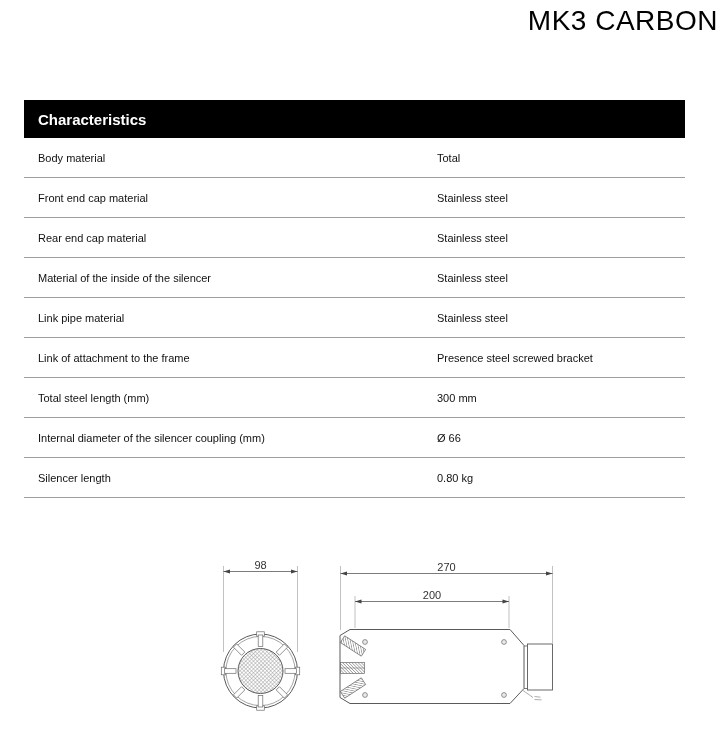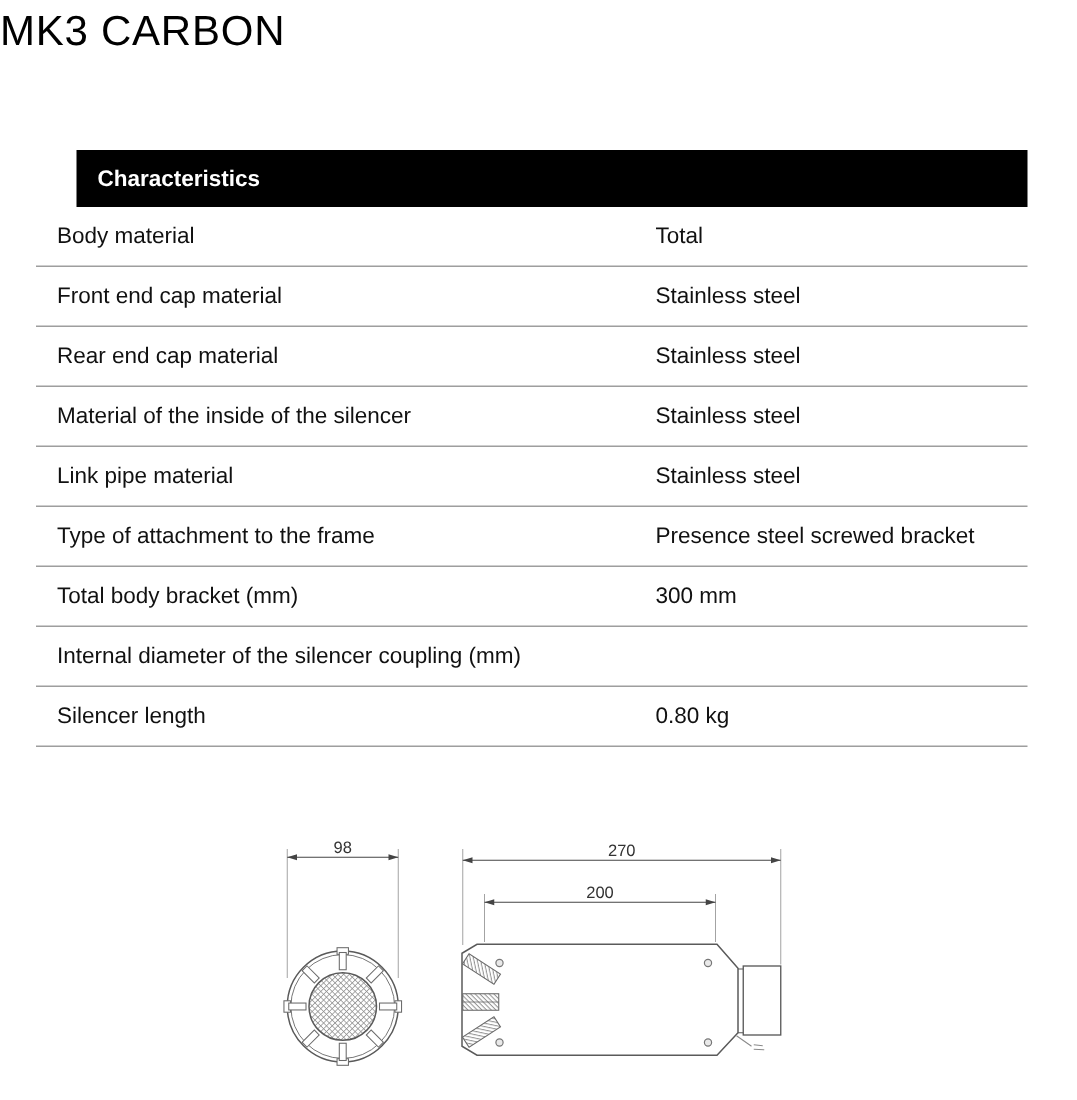--- a/index.html
+++ b/index.html
@@ -6,47 +6,47 @@
   body {
     width:718px; height:733px;
     background:#ffffff;
     font-family:"Liberation Sans", sans-serif;
     color:#1a1a1a;
     position:relative;
     overflow:hidden;
   }
   .page-title {
     position:absolute; top:5px; left:0; width:718px;
-    text-align:left;
+    text-align:right;
     font-size:28px; font-weight:400; letter-spacing:0.5px;
     color:#000000;
   }
   .spec-table {
     position:absolute; left:24px; top:100px; width:661px;
   }
   .spec-header {
     background:#000000; color:#ffffff;
     height:38px; box-sizing:border-box;
     display:flex; align-items:center;
     padding-left:14px;
-    font-size:15px; font-weight:700;margin-left:27px;
+    font-size:15px; font-weight:700;
   }
   .spec-row {
     height:40px; box-sizing:border-box;
     display:flex; align-items:center;
     border-bottom:1px solid #9e9e9e;
-    font-size:15px; color:#111111;
+    font-size:11px; color:#111111;
   }
   .spec-label {
     width:413px; box-sizing:border-box; padding-left:14px;
     flex:none;
   }
   .spec-value { flex:1; }
   .drawing-wrap {
-    position:absolute; left:0; top:545px; width:652px; height:188px;
+    position:absolute; left:0; top:545px; width:652px; height:188px;padding-left:32px;
   }
   .dimtext {
     font-family:"Liberation Sans", sans-serif;
     font-size:11px; fill:#333333; stroke:none;
   }
 </style>
 </head>
 <body>
 
 <div class="page-title">MK3 CARBON</div>
@@ -70,29 +70,30 @@
   </div>
   <div class="spec-row">
     <div class="spec-label">Material of the inside of the silencer</div>
     <div class="spec-value">Stainless steel</div>
   </div>
   <div class="spec-row">
     <div class="spec-label">Link pipe material</div>
     <div class="spec-value">Stainless steel</div>
   </div>
   <div class="spec-row">
-    <div class="spec-label">Type of attachment to the frame</div>
+    <div class="spec-label">Link of attachment to the frame</div>
     <div class="spec-value">Presence steel screwed bracket</div>
   </div>
   <div class="spec-row">
-    <div class="spec-label">Total body bracket (mm)</div>
+    <div class="spec-label">Total steel length (mm)</div>
     <div class="spec-value">300 mm</div>
   </div>
   <div class="spec-row">
     <div class="spec-label">Internal diameter of the silencer coupling (mm)</div>
+    <div class="spec-value">Ø 66</div>
   </div>
   <div class="spec-row">
     <div class="spec-label">Silencer length</div>
     <div class="spec-value">0.80 kg</div>
   </div>
 </div>
 
 <div class="drawing-wrap">
 <svg width="718" height="188" viewBox="0 545 718 188" xmlns="http://www.w3.org/2000/svg">
   <defs>

